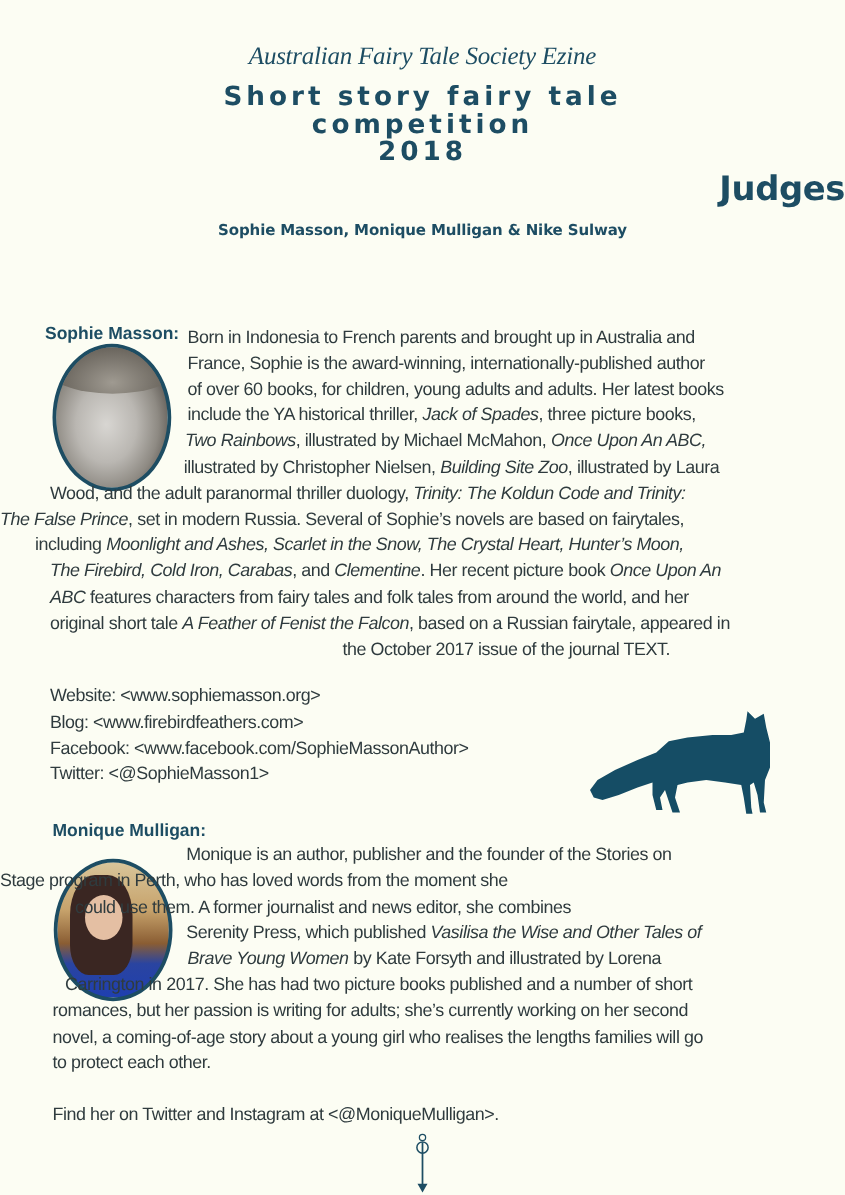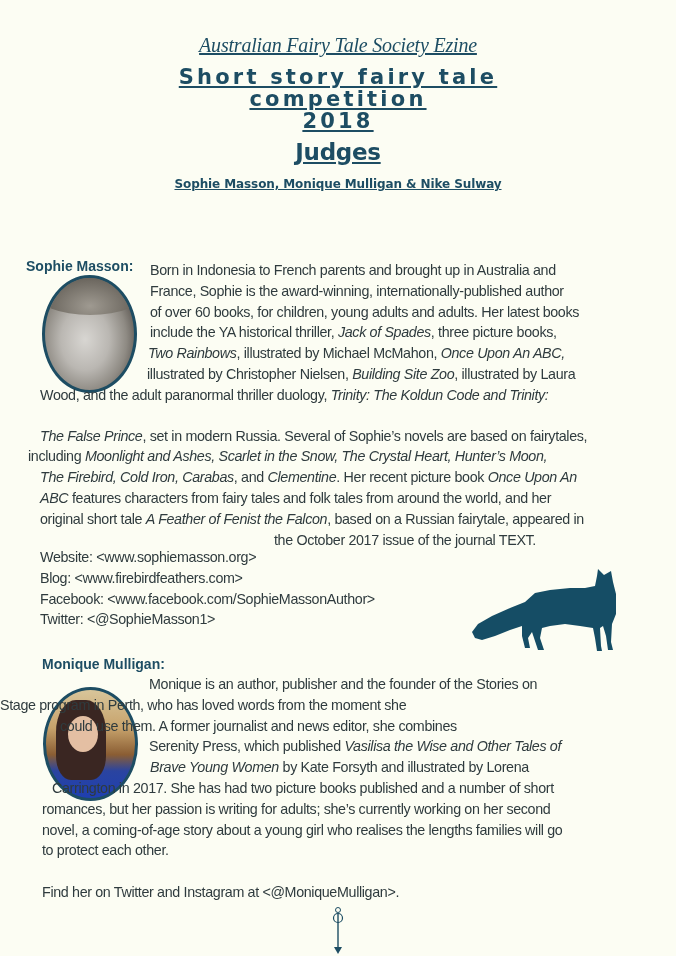--- a/index.html
+++ b/index.html
@@ -5,24 +5,24 @@
   * { box-sizing: border-box; margin: 0; padding: 0; }
   html, body { width: 676px; height: 956px; overflow: hidden; }
   body {
     background: #fcfdf3;
     color: #2f3b3e;
     font-family: "Liberation Sans", sans-serif;
     position: relative;
   }
   .page { position: relative; width: 676px; height: 956px; }
 
-  .header { position: absolute; top: 30px; left: 0; width: 676px; text-align: center; color: #1d4d63; text-decoration: underline; }
+  .header { position: absolute; top: 30px; left: 0; width: 676px; text-align: center; color: #1d4d63; }
   .ezine { font-family: "Liberation Serif", serif; font-style: italic; font-size: 20px; color: #1d4d63; letter-spacing: -0.2px; line-height: 30px; }
   .comp-title { font-family: "DejaVu Sans", sans-serif; font-weight: bold; font-size: 21px; letter-spacing: 3.2px; line-height: 22px; margin-top: 6px; }
-  .judges { font-family: "DejaVu Sans", sans-serif; font-weight: bold; font-size: 23px; line-height: 32px; margin-top: 4px; letter-spacing: -0.3px; }
+  .judges { font-family: "DejaVu Sans", sans-serif; font-weight: bold; font-size: 27px; line-height: 32px; margin-top: 4px; letter-spacing: -0.3px; text-align: right; }
   .judges-names { font-family: "DejaVu Sans", sans-serif; font-weight: bold; font-size: 12px; line-height: 28px; margin-top: 2px; letter-spacing: -0.1px; }
 
   .section-name { position: absolute; font-weight: bold; font-size: 14px; color: #1d4d63; }
 
   .portrait {
     position: absolute; border-radius: 50%;
     border: 3px solid #1d4d63; overflow: hidden;
   }
   .portrait-sophie {
     left: 42px; top: 275px; width: 95px; height: 118px;
@@ -65,32 +65,32 @@
     <div class="ezine">Australian Fairy Tale Society Ezine</div>
     <div class="comp-title">
       <div>Short story fairy tale</div>
       <div>competition</div>
       <div>2018</div>
     </div>
     <div class="judges">Judges</div>
     <div class="judges-names">Sophie Masson, Monique Mulligan &amp; Nike Sulway</div>
   </div>
 
-  <div class="section-name" style="left:26px; top:258px;">Sophie Masson:</div>
+  <div class="section-name" style="left:36px; top:258px;">Sophie Masson:</div>
   <div class="portrait portrait-sophie"></div>
 
   <div class="bio" id="sophie-bio" style="left:0; top:260px; width:536px;text-align:right;">
       <span class="line" style="padding-left: 150px;"><span>Born in Indonesia to French parents and brought up in Australia and</span></span>
       <span class="line" style="padding-left: 150px;"><span>France, Sophie is the award-winning, internationally-published author</span></span>
       <span class="line" style="padding-left: 150px;"><span>of over 60 books, for children, young adults and adults. Her latest books</span></span>
       <span class="line" style="padding-left: 150px;"><span>include the YA historical thriller, </span><i>Jack of Spades</i><span>, three picture books,</span></span>
       <span class="line" style="padding-left: 148px;"><i>Two Rainbows</i><span>, illustrated by Michael McMahon, </span><i>Once Upon An ABC,</i></span>
       <span class="line" style="padding-left: 147px;"><span>illustrated by Christopher Nielsen, </span><i>Building Site Zoo</i><span>, illustrated by Laura</span></span>
       <span class="line" style="padding-left: 40px;"><span>Wood, and the adult paranormal thriller duology, </span><i>Trinity: The Koldun Code and Trinity:</i></span>
-      <span class="line" style="padding-left: 40px; margin-top: 20px;"><i>The False Prince</i><span>, set in modern Russia. Several of Sophie’s novels are based on fairytales,</span></span>
+      <span class="line" style=""><i>The False Prince</i><span>, set in modern Russia. Several of Sophie’s novels are based on fairytales,</span></span>
       <span class="line" style="padding-left: 28px;"><span>including </span><i>Moonlight and Ashes, Scarlet in the Snow, The Crystal Heart, Hunter’s Moon,</i></span>
       <span class="line" style="padding-left: 40px;"><i>The Firebird, Cold Iron, Carabas</i><span>, and </span><i>Clementine</i><span>. Her recent picture book </span><i>Once Upon An</i></span>
       <span class="line" style="padding-left: 40px;"><i>ABC</i><span> features characters from fairy tales and folk tales from around the world, and her</span></span>
       <span class="line" style="padding-left: 40px;"><span>original short tale </span><i>A Feather of Fenist the Falcon</i><span>, based on a Russian fairytale, appeared in</span></span>
       <span class="line" style="padding-left: 40px;"><span>the October 2017 issue of the journal TEXT.</span></span>
     </div>
 
   <div class="bio" style="left:40px; top:547px;">
     <span class="line">Website: &lt;www.sophiemasson.org&gt;</span>
     <span class="line">Blog: &lt;www.firebirdfeathers.com&gt;</span>

